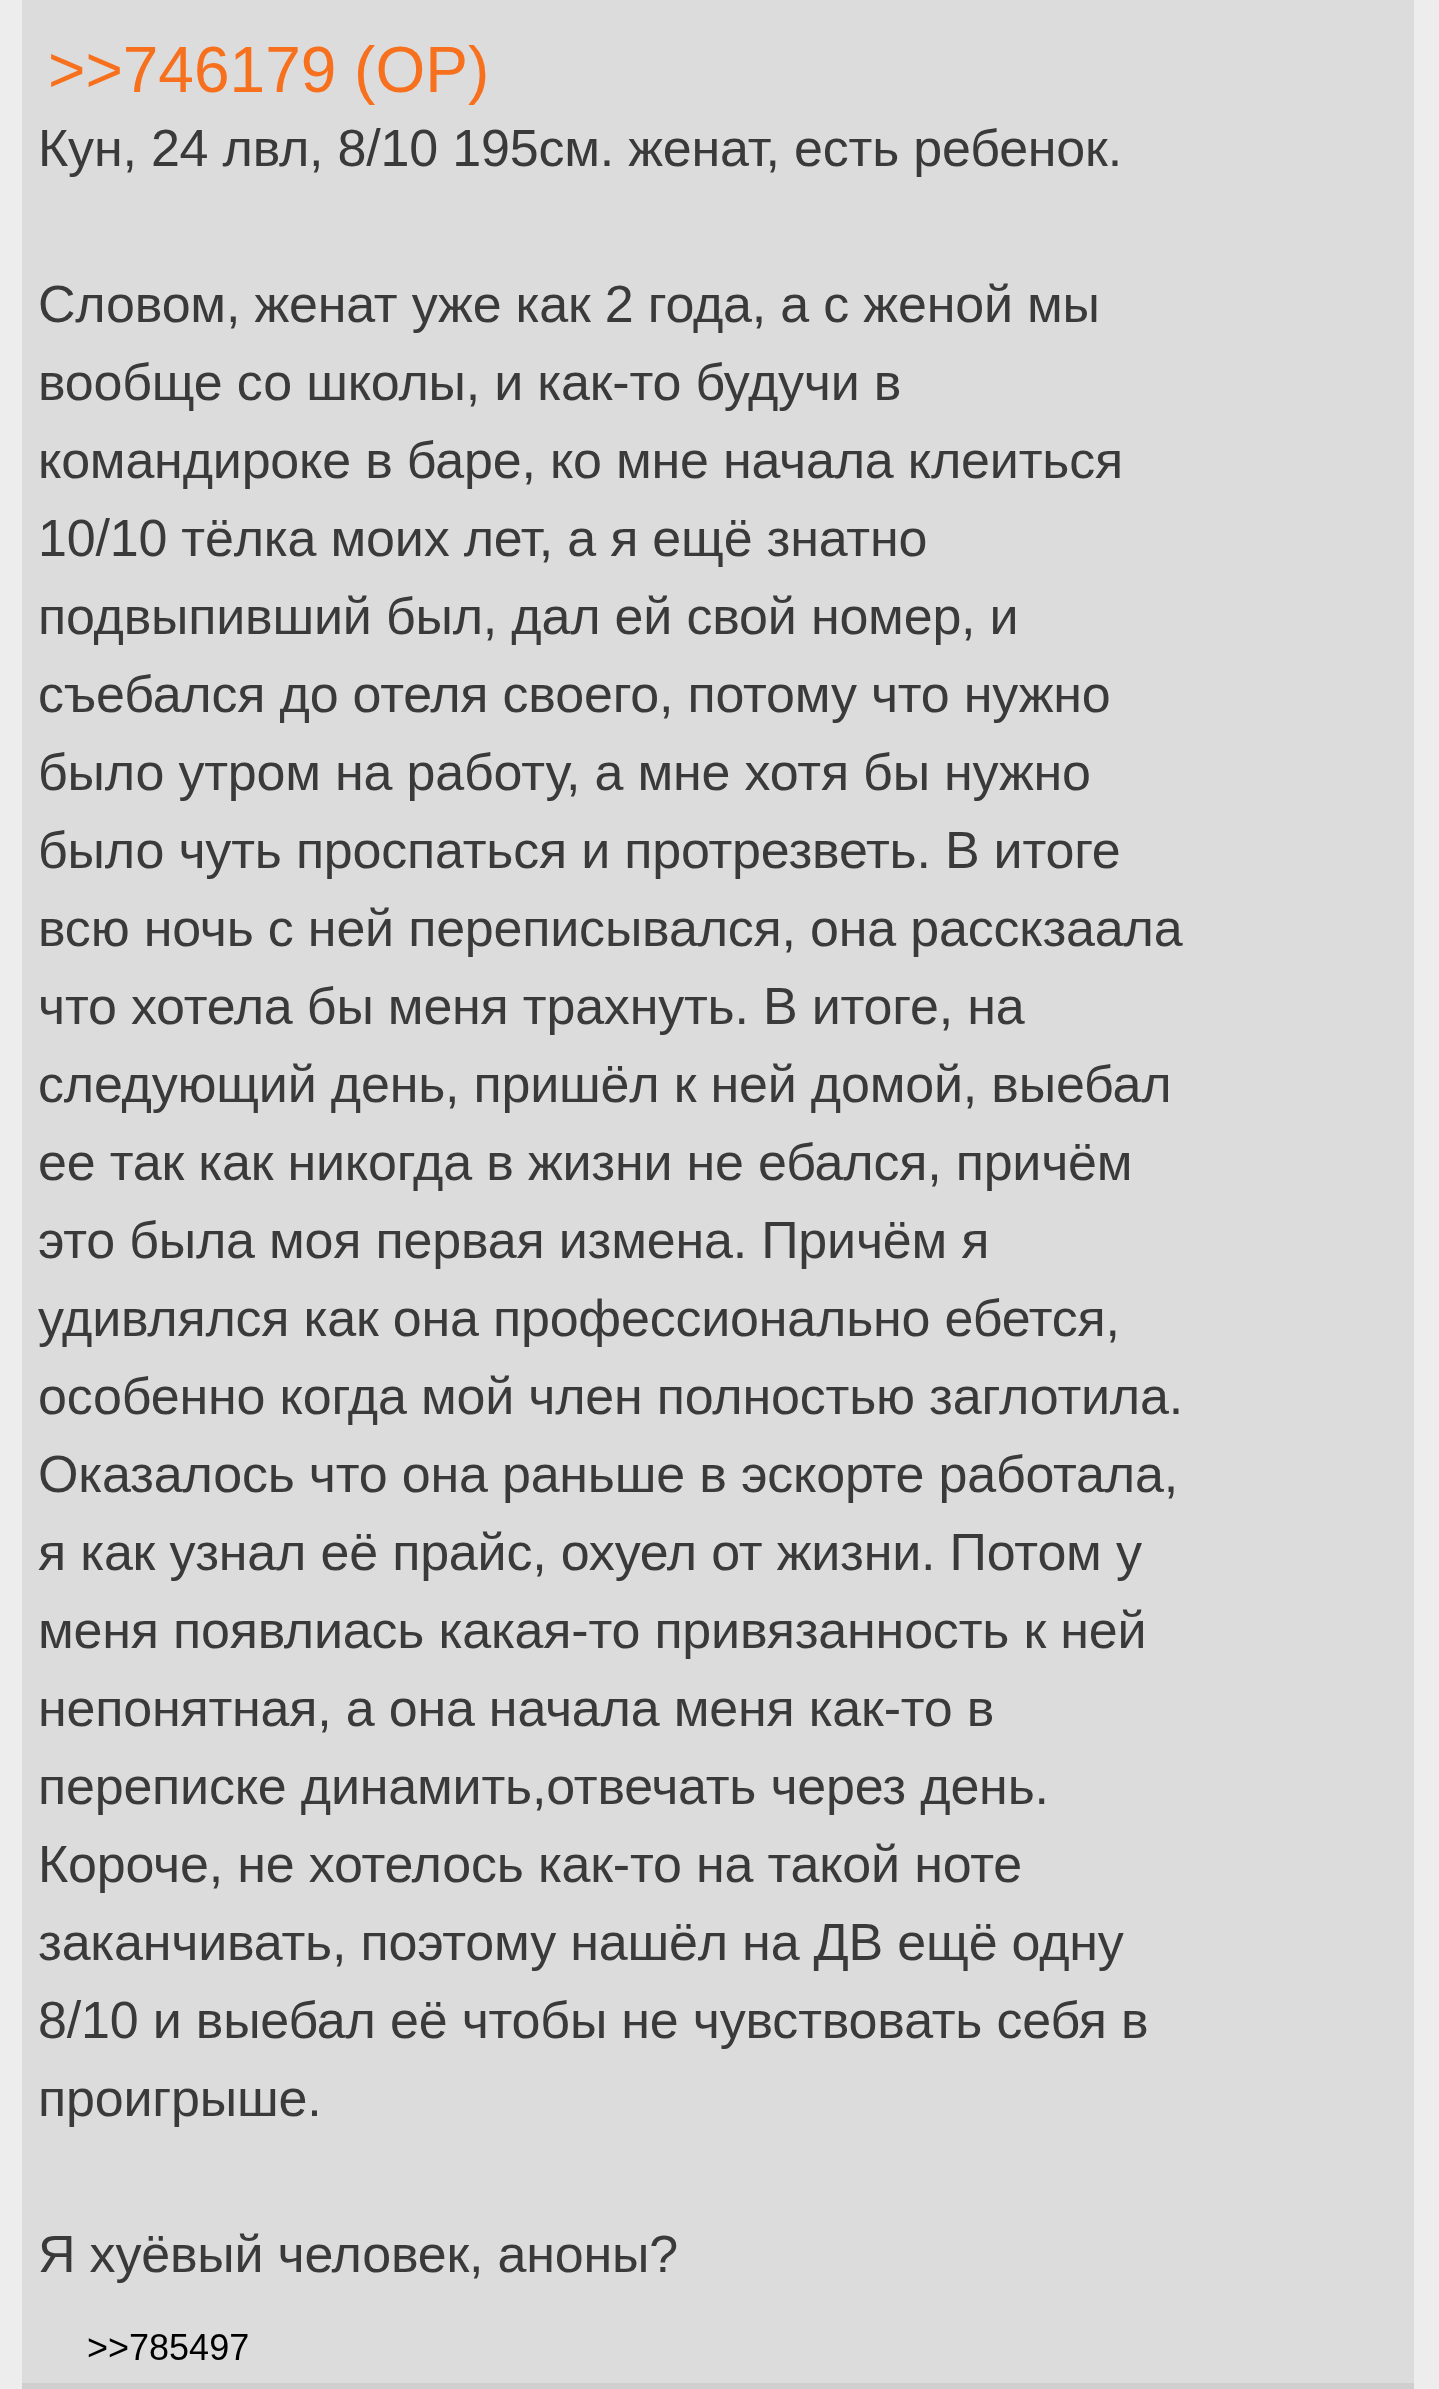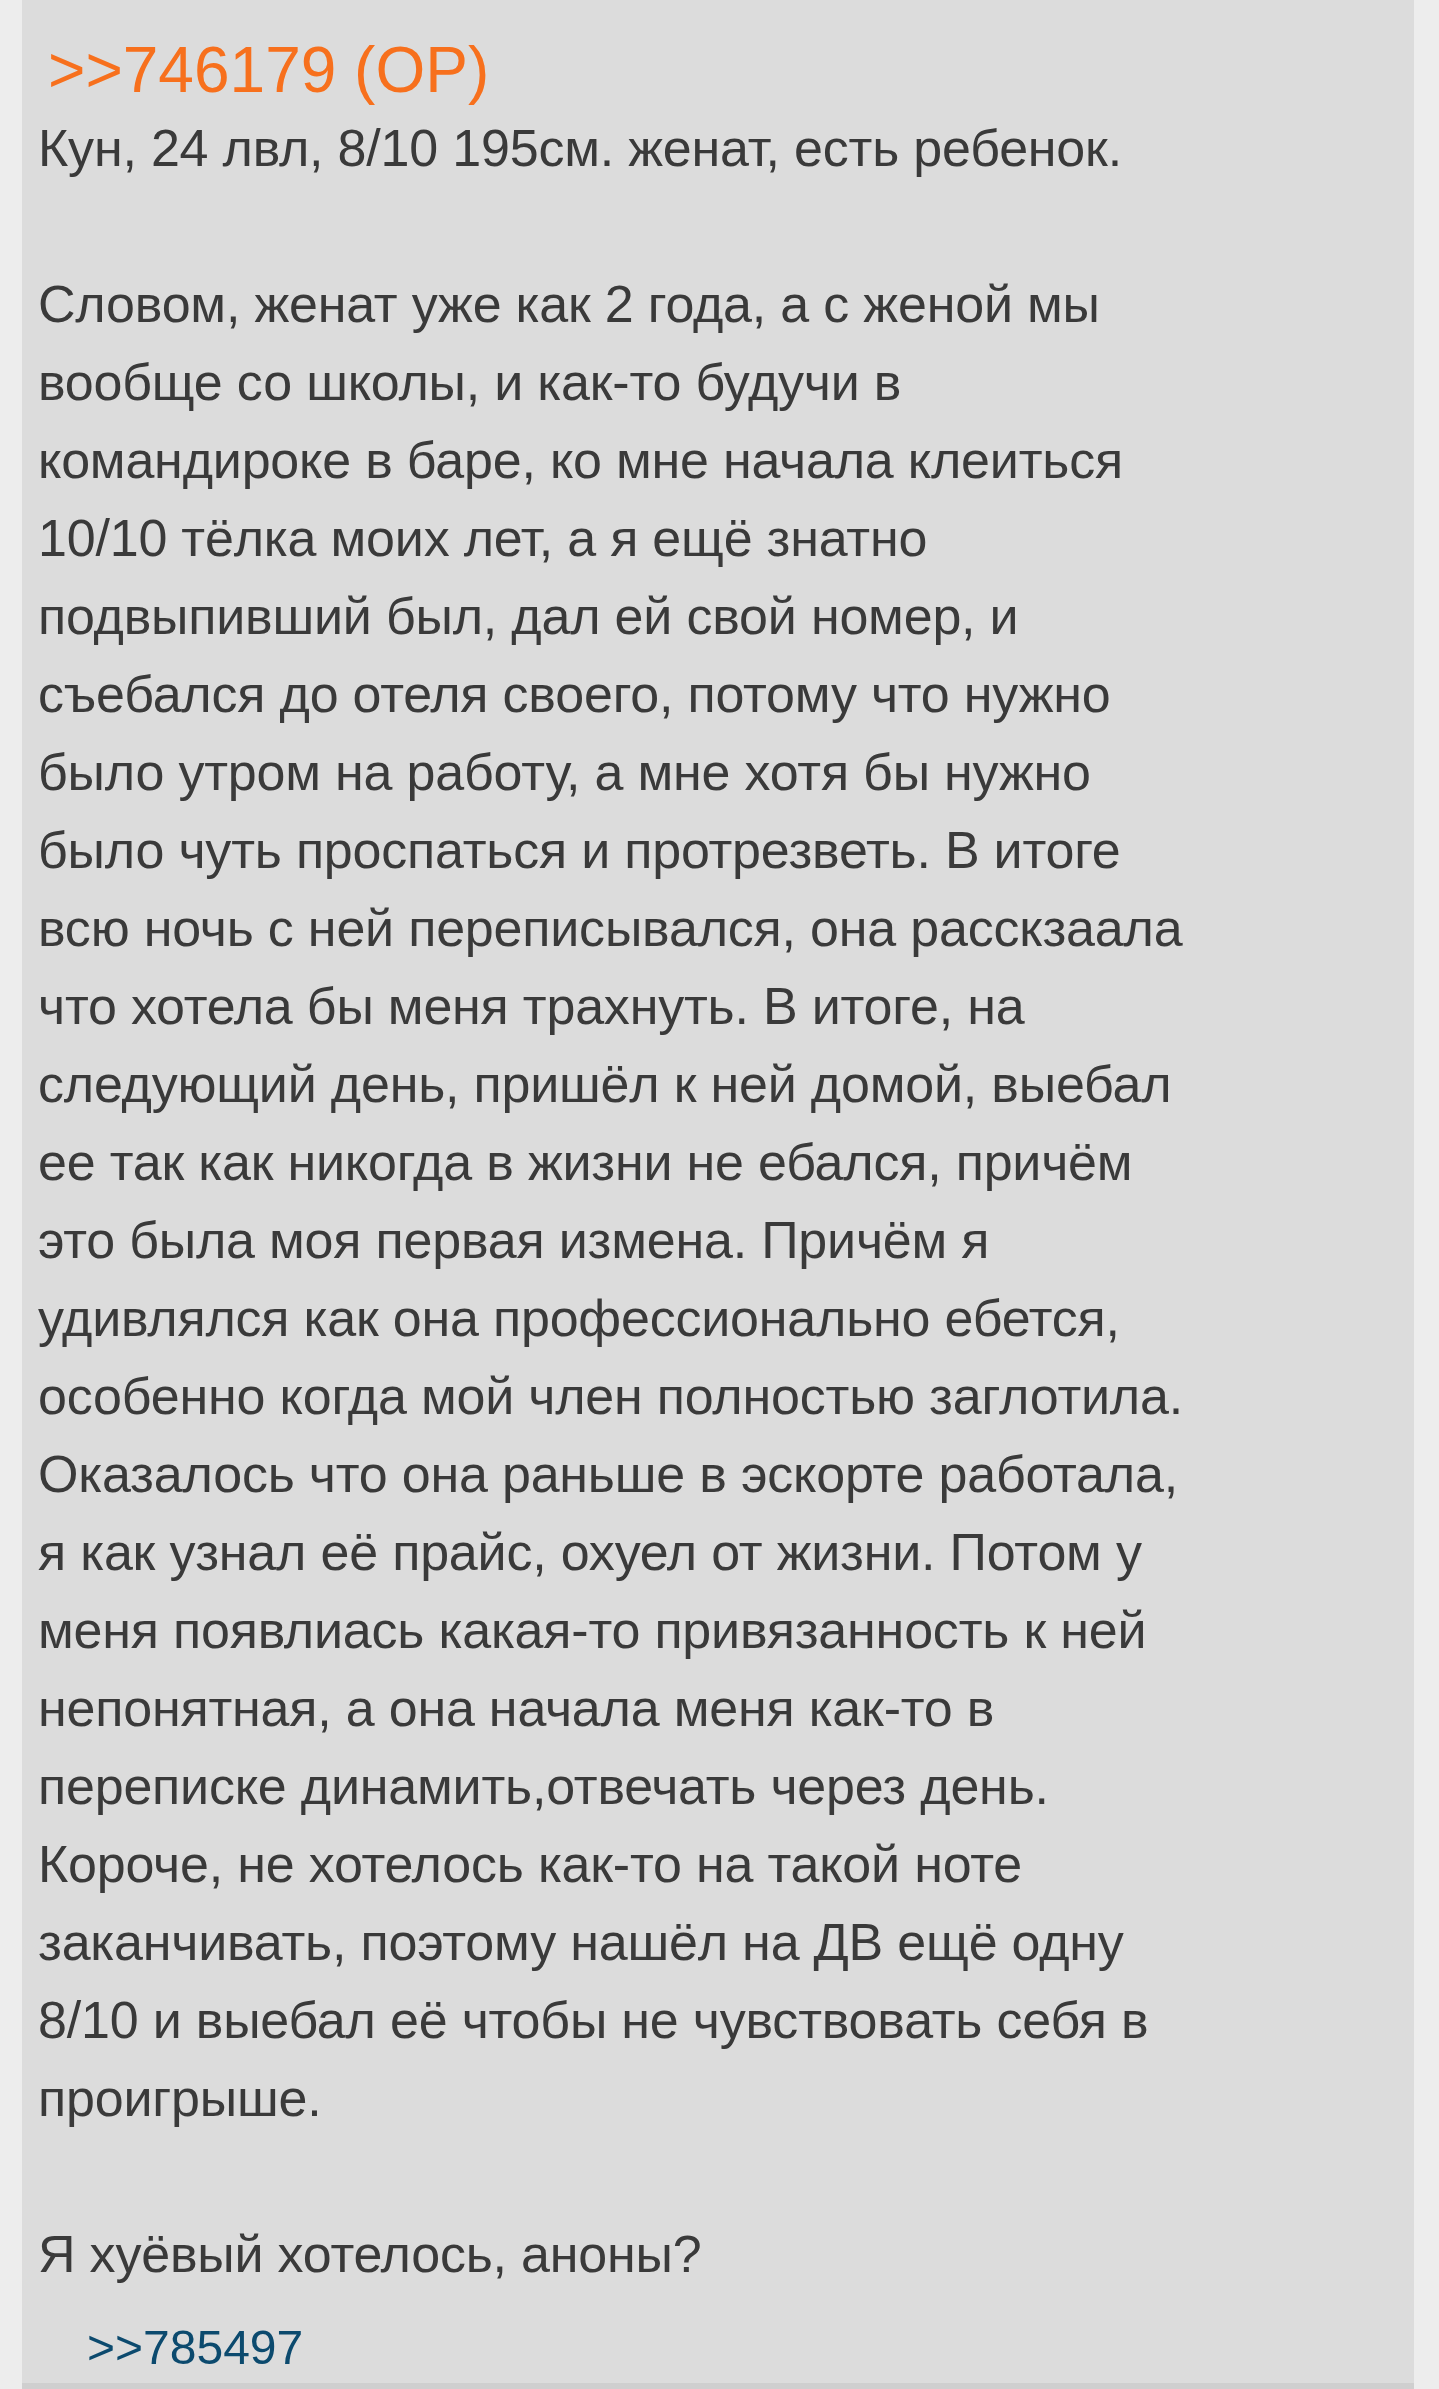--- a/index.html
+++ b/index.html
@@ -56,23 +56,23 @@
     color: #3a3a3a;
     white-space: pre-line;
   }
   .comment p:last-child {
     margin-bottom: 0;
   }
   .replies {
     margin: 33px 0 0 49px;
   }
   .reply-ref {
-    font-size: 48px;
+    font-size: 36px;
     line-height: 44px;
-    color: #0c4a6e;
+    color: #000000;
     text-decoration: none;
     cursor: pointer;
   }
 </style>
 </head>
 <body>
 
 <div class="viewport">
   <div class="post-card">
 
@@ -97,21 +97,21 @@
 особенно когда мой член полностью заглотила.
 Оказалось что она раньше в эскорте работала,
 я как узнал её прайс, охуел от жизни. Потом у
 меня появлиась какая-то привязанность к ней
 непонятная, а она начала меня как-то в
 переписке динамить,отвечать через день.
 Короче, не хотелось как-то на такой ноте
 заканчивать, поэтому нашёл на ДВ ещё одну
 8/10 и выебал её чтобы не чувствовать себя в
 проигрыше.</p>
-      <p>Я хуёвый хотелось, аноны?</p>
+      <p>Я хуёвый человек, аноны?</p>
     </div>
 
     <div class="replies">
       <a class="reply-ref">&gt;&gt;785497</a>
     </div>
 
   </div>
 </div>
 
 </body></html>

